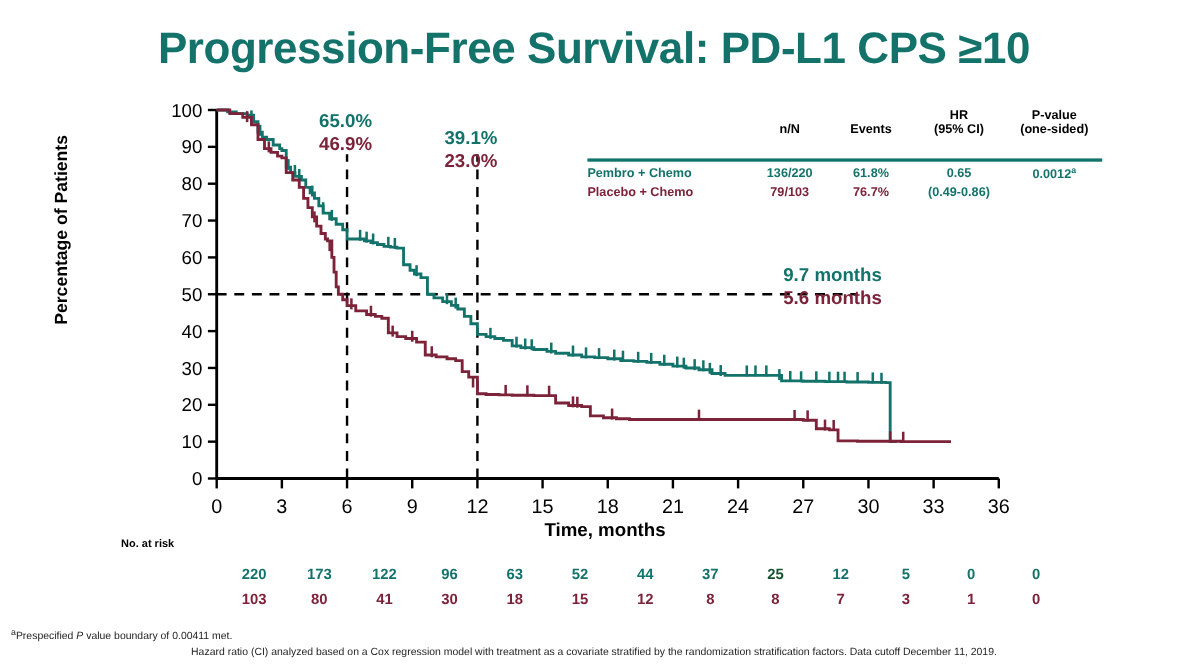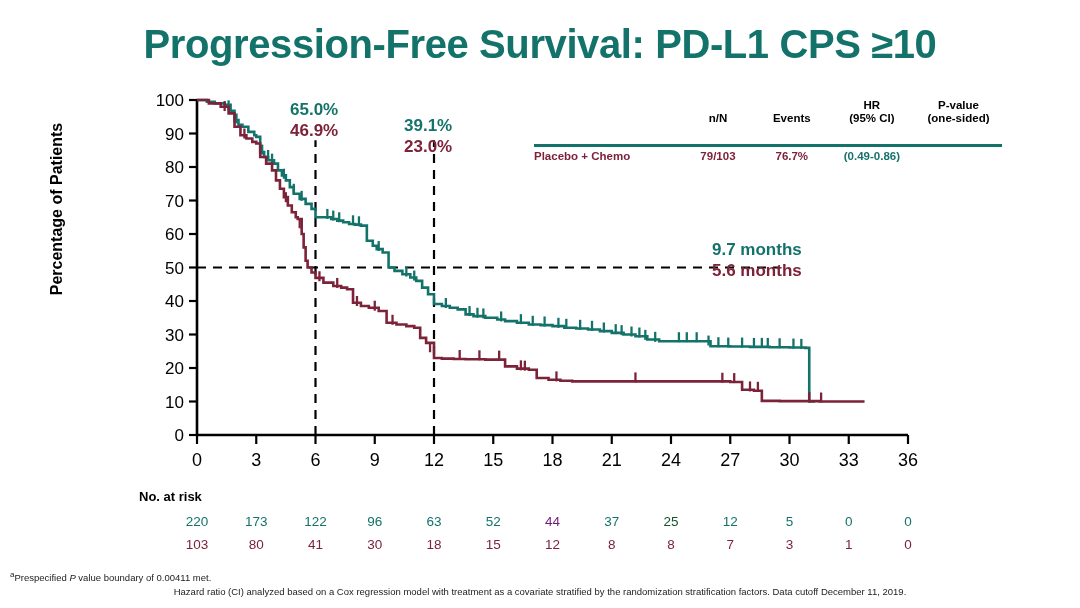--- a/index.html
+++ b/index.html
@@ -63,26 +63,26 @@
 
   
   .annot{position:absolute;font-size:17px;font-weight:bold;line-height:1.22;white-space:nowrap;}
   #annot6{left:290px;top:100px;}
   #annot12{left:404px;top:116px;text-align:right;}
   #annotMed{left:712px;top:240px;}
 
   
   #riskLabel{
     position:absolute;left:110px;top:489px;
-    font-size:13px;font-weight:bold;color:#000;margin-left:29px;
+    font-size:10px;font-weight:bold;color:#000;
   }
   #riskRows{position:absolute;left:0;top:514px;width:1080px;height:60px;}
   .riskcell{
     position:absolute;transform:translateX(-50%);
-    font-size:13.5px;font-weight:normal;text-align:center;white-space:nowrap;
+    font-size:13.5px;font-weight:bold;text-align:center;white-space:nowrap;margin-left:34px;
   }
   .rrow1{top:0;}
   .rrow2{top:23px;}
 
   
   #foot{
     position:absolute;left:10px;top:569px;width:1060px;
     font-size:10px;color:#222;line-height:1.45;
   }
   #foot .fn1{font-size:9.5px;}
@@ -219,20 +219,21 @@
         <line x1="556.45" y1="371.395" x2="556.45" y2="381.395" stroke="#7c2239" stroke-width="2.3"></line>
         <line x1="635.45" y1="372.4" x2="635.45" y2="382.4" stroke="#7c2239" stroke-width="2.3"></line>
         <line x1="722.35" y1="372.735" x2="722.35" y2="382.735" stroke="#7c2239" stroke-width="2.3"></line>
         <line x1="734.1999999999999" y1="373.07" x2="734.1999999999999" y2="383.07" stroke="#7c2239" stroke-width="2.3"></line>
         <line x1="750" y1="381.445" x2="750" y2="391.445" stroke="#7c2239" stroke-width="2.3"></line>
         <line x1="757.9" y1="381.78" x2="757.9" y2="391.78" stroke="#7c2239" stroke-width="2.3"></line>
         <line x1="809.25" y1="392.165" x2="809.25" y2="402.165" stroke="#7c2239" stroke-width="2.3"></line>
         <line x1="821.1" y1="392.5" x2="821.1" y2="402.5" stroke="#7c2239" stroke-width="2.3"></line>
       </svg>
     <div id="ylabel">Percentage of Patients</div>
+    <div id="xlabel">Time, months</div>
 
     <div class="annot" id="annot6">
       <div class="teal">65.0%</div>
       <div class="maroon">46.9%</div>
     </div>
     <div class="annot" id="annot12">
       <div class="teal">39.1%</div>
       <div class="maroon">23.0%</div>
     </div>
     <div class="annot" id="annotMed">
@@ -258,39 +259,46 @@
           </th>
         </tr>
         <tr class="ruleRow">
           <td colspan="5">
               <div class="rule"></div>
             </td>
         </tr>
       </thead>
       <tbody>
         <tr>
+          <td class="lead teal">Pembro + Chemo</td>
+          <td class="teal">136/220</td>
+          <td class="teal">61.8%</td>
+          <td class="teal">0.65</td>
+          <td class="teal"><span>0.0012</span><span class="sup">a</span></td>
+        </tr>
+        <tr>
           <td class="lead maroon">Placebo + Chemo</td>
           <td class="maroon">79/103</td>
           <td class="maroon">76.7%</td>
           <td class="teal" style="vertical-align:top">(0.49-0.86)</td>
           <td></td>
         </tr>
       </tbody>
     </table>
   </div>
 
   <div id="riskLabel">No. at risk</div>
   <div id="riskRows">
       <div class="riskcell rrow1" style="left: 197px; color: rgb(19, 115, 107);">220</div>
       <div class="riskcell rrow1" style="left: 256.25px; color: rgb(19, 115, 107);">173</div>
       <div class="riskcell rrow1" style="left: 315.5px; color: rgb(19, 115, 107);">122</div>
       <div class="riskcell rrow1" style="left: 374.75px; color: rgb(19, 115, 107);">96</div>
       <div class="riskcell rrow1" style="left: 434px; color: rgb(19, 115, 107);">63</div>
       <div class="riskcell rrow1" style="left: 493.25px; color: rgb(19, 115, 107);">52</div>
-      <div class="riskcell rrow1" style="left: 552.5px; color: #701a75;">44</div>
+      <div class="riskcell rrow1" style="left: 552.5px; color: #0f766e;">44</div>
       <div class="riskcell rrow1" style="left: 611.75px; color: rgb(19, 115, 107);">37</div>
       <div class="riskcell rrow1" style="left: 671px; color: #14532d;">25</div>
       <div class="riskcell rrow1" style="left: 730.25px; color: rgb(19, 115, 107);">12</div>
       <div class="riskcell rrow1" style="left: 789.5px; color: rgb(19, 115, 107);">5</div>
       <div class="riskcell rrow1" style="left: 848.75px; color: rgb(19, 115, 107);">0</div>
       <div class="riskcell rrow1" style="left: 908px; color: rgb(19, 115, 107);">0</div>
       <div class="riskcell rrow2" style="left: 197px; color: rgb(124, 34, 57);">103</div>
       <div class="riskcell rrow2" style="left: 256.25px; color: rgb(124, 34, 57);">80</div>
       <div class="riskcell rrow2" style="left: 315.5px; color: rgb(124, 34, 57);">41</div>
       <div class="riskcell rrow2" style="left: 374.75px; color: rgb(124, 34, 57);">30</div>

